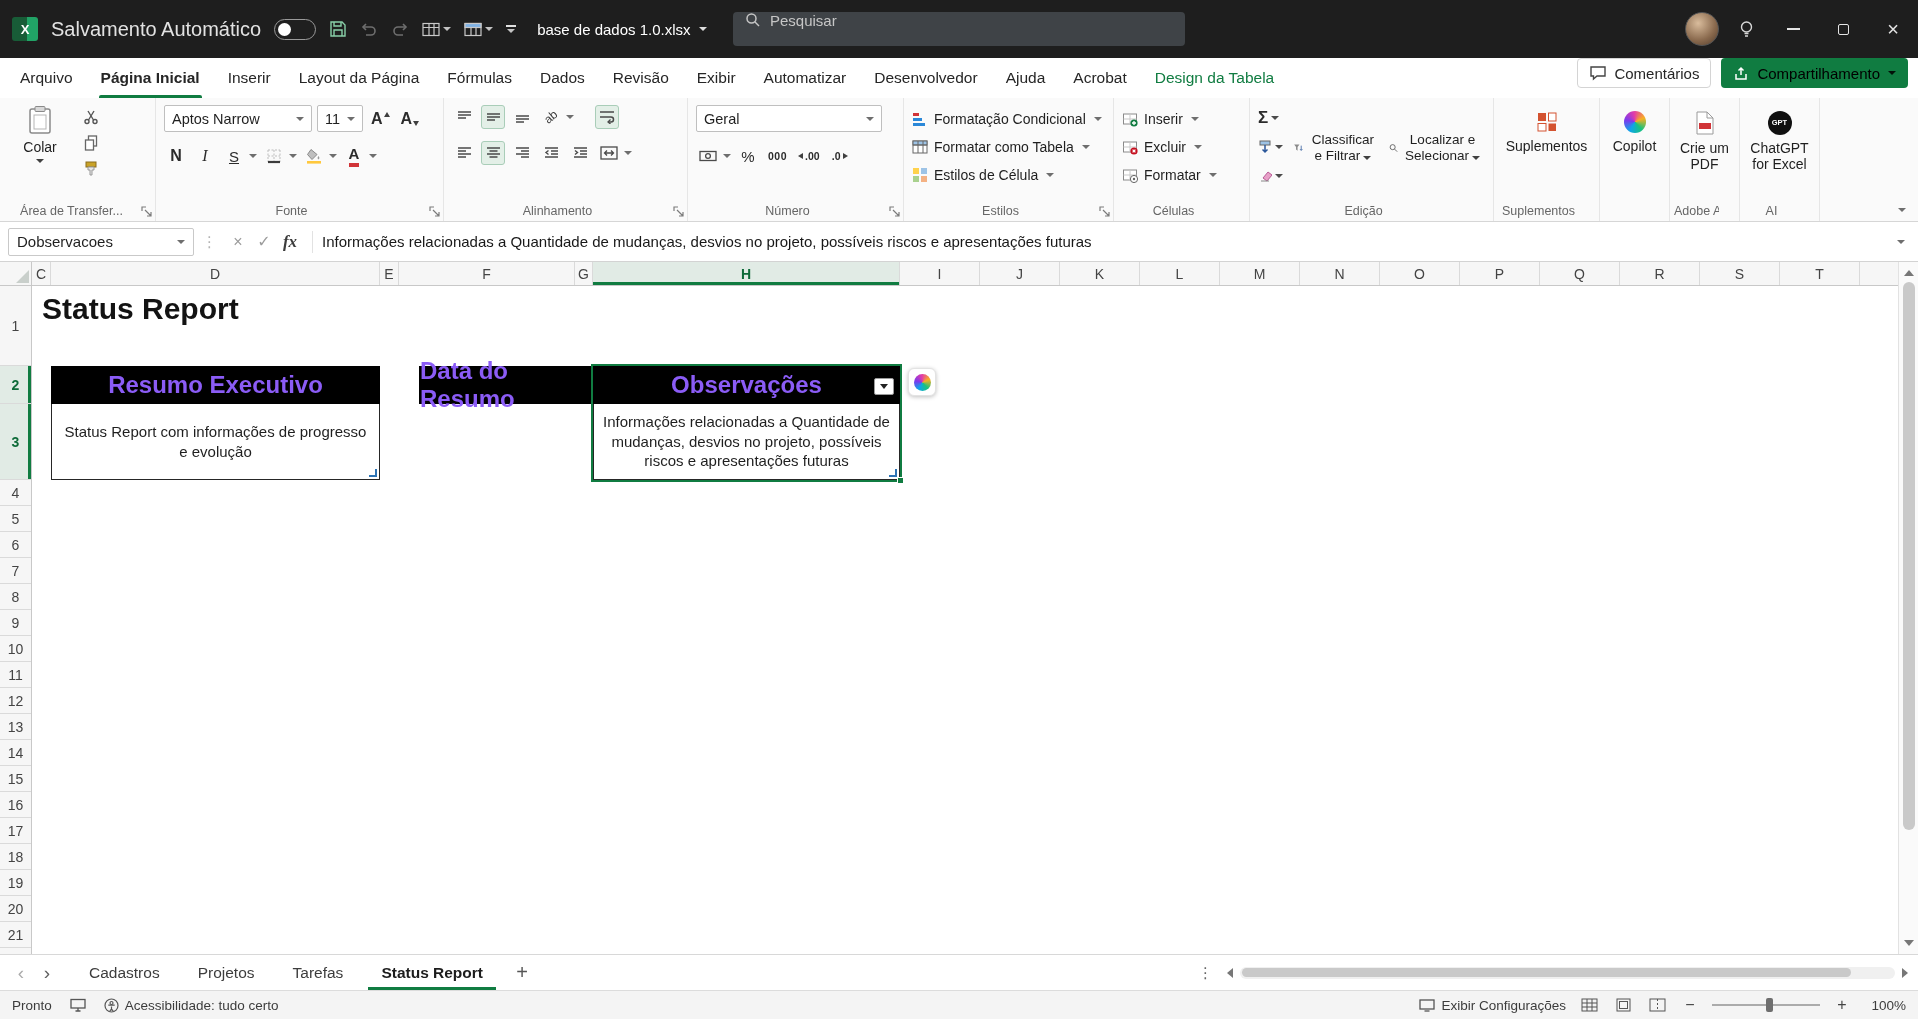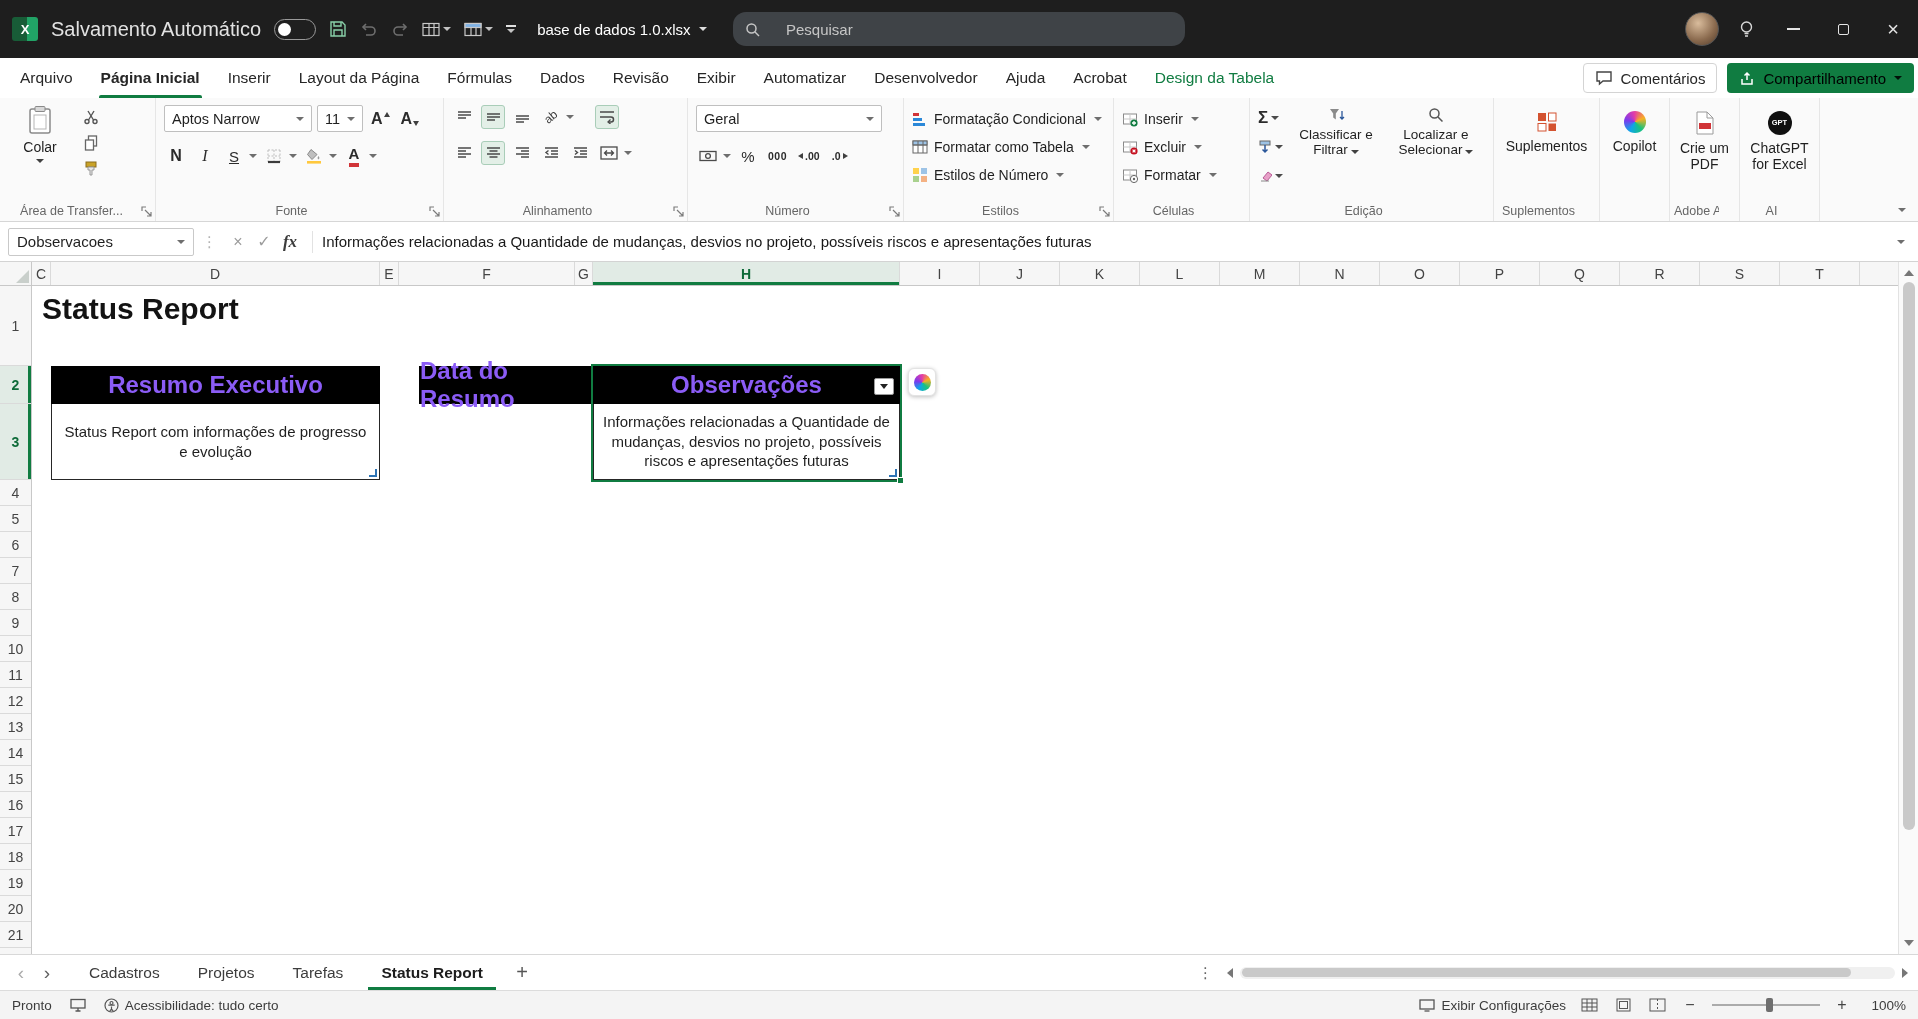--- a/index.html
+++ b/index.html
@@ -14,35 +14,35 @@
 .tb-left{display:flex;align-items:center;gap:13px;padding-left:12px}
 .excel-logo{width:26px;height:24px;border-radius:3px;background:linear-gradient(90deg,#185C37 0 58%,#21A366 58%);display:flex;align-items:center;justify-content:center;font-weight:700;font-size:13px;color:#fff}
 .autosave-label{font-size:20px;color:#E2E2E2;white-space:nowrap}
 .toggle{width:42px;height:21px;border:1px solid #9a9a9a;border-radius:11px;background:#1f1f1f;position:relative;flex:0 0 auto}
 .toggle .knob{position:absolute;left:3px;top:3px;width:13px;height:13px;border-radius:50%;background:#fff}
 .tbtn{background:none;border:none;color:#E0E0E0;display:flex;align-items:center;gap:3px}
 .tbtn.dim{opacity:.5}
 .bar9{width:10px;height:2px;background:#E0E0E0;display:block;margin-bottom:2px}
 .ovc{display:flex;flex-direction:column;align-items:center}
 .filename{display:flex;align-items:center;gap:8px;font-size:15px;color:#fff;margin-left:8px;white-space:nowrap}
-.searchbox{position:absolute;left:50%;top:50%;transform:translate(-50%,-50%);width:452px;height:34px;background:#3F4347;border-radius:13px;display:flex;align-items:center;gap:26px;padding:0 12px;color:#C6C6C6;font-size:15px}
+.searchbox{position:absolute;left:50%;top:50%;transform:translate(-50%,-50%);width:452px;height:34px;background:#3F4347;border-radius:4px;display:flex;align-items:flex-start;gap:10px;padding:0 12px;color:#C6C6C6;font-size:15px}
 .tb-right{margin-left:auto;display:flex;align-items:center;height:100%}
 .avatar{width:34px;height:34px;border-radius:50%;background:radial-gradient(circle at 38% 32%,#D9BC9C,#8A6A4E 58%,#4F3A2A);margin-right:20px;border:1px solid #555}
 .bulbbtn{margin-right:14px}
 .winbtn{width:50px;height:100%;display:flex;align-items:center;justify-content:center;background:none;border:none;color:#E4E4E4;font-size:20px}
 .minbar{width:13px;height:2px;background:#E4E4E4}
 .maxbox{width:11px;height:11px;border:1.5px solid #E4E4E4;border-radius:2px}
 
 .tabrow{position:absolute;top:58px;height:40px;left:0;right:0;background:#fff;display:flex;align-items:stretch}
 .rtabs{display:flex;align-items:stretch;padding-left:6px}
 .rtab{display:flex;align-items:center;padding:0 14px;font-size:15.5px;color:#262626;position:relative;white-space:nowrap}
 .rtab.active{font-weight:700}
 .rtab.active::after{content:"";position:absolute;left:12px;right:12px;bottom:0;height:3px;background:var(--green);border-radius:2px 2px 0 0}
 .rtab.contextual{color:var(--green)}
-.tab-actions{margin-left:auto;display:flex;align-items:center;gap:10px;padding-right:4px}
+.tab-actions{margin-left:auto;display:flex;align-items:flex-start;gap:10px;padding-right:10px}
 .comments-btn{height:30px;border:1px solid #D4D4D4;border-radius:4px;background:#fff;display:flex;align-items:center;gap:7px;padding:0 11px;font-size:15px;color:#262626}
 .share-btn{height:30px;border:none;border-radius:4px;background:var(--green);color:#000000;display:flex;align-items:center;gap:8px;padding:0 12px;font-size:15px}
 
 .ribbon{position:absolute;top:98px;height:124px;left:0;right:0;background:#FAFAFA;border-bottom:1px solid #D6D6D6;display:flex;align-items:stretch;padding-left:4px;overflow:hidden}
 .rgroup{position:relative;flex:0 0 auto;border-right:1px solid #E6E6E6;padding:7px 8px 20px}
 .glabel{position:absolute;left:4px;right:20px;bottom:3px;text-align:center;font-size:12.5px;color:#666;white-space:nowrap;overflow:hidden}
 .launch{position:absolute;right:3px;bottom:4px;border:none;background:none;opacity:.85}
 .rrow{display:flex;align-items:center;gap:5px}
 .r2{margin-top:12px}
 .ib{min-width:24px;height:24px;border:1px solid transparent;background:none;display:flex;align-items:center;justify-content:center;color:#2b2b2b;font-size:14px;padding:0 2px}
@@ -69,21 +69,21 @@
 .pct{font-size:15px}
 .th000{font-size:10.5px;letter-spacing:.5px;font-weight:600}
 .decbtn{display:flex;align-items:center;gap:2px;font-size:10.5px;font-weight:600}
 .tri-l{width:0;height:0;border-top:3.5px solid transparent;border-bottom:3.5px solid transparent;border-right:5px solid #3f3f3f}
 .tri-r{width:0;height:0;border-top:3.5px solid transparent;border-bottom:3.5px solid transparent;border-left:5px solid #3f3f3f}
 .srow{display:flex;align-items:center;gap:6px;height:28px;border:none;background:none;font-size:14px;color:#1f1f1f;width:100%;text-align:left}
 .srow .chev{margin-left:2px;color:#555}
 .editwrap{display:flex;gap:10px}
 .minirows{display:flex;flex-direction:column;gap:4px}
 .mrow{display:flex;align-items:center;gap:3px;height:25px;border:none;background:none;color:#2b2b2b}
-.vbtn{display:flex;flex-direction:column;align-items:center;gap:4px;padding-top:2px;border:none;background:none;font-size:13.5px;line-height:1.13;color:#1f1f1f;text-align:center}
+.vbtn{display:flex;flex-direction:row;align-items:center;gap:4px;padding-top:2px;border:none;background:none;font-size:13.5px;line-height:1.13;color:#1f1f1f;text-align:center}
 .vbtn.sortw{width:86px}.vbtn.findw{width:94px}
 .lbl2{display:inline}
 .lbl2 .chev{margin-left:3px}
 .bigv{display:flex;flex-direction:column;align-items:center;gap:6px;padding-top:6px;border:none;background:none;font-size:14px;line-height:1.13;color:#1f1f1f;width:100%;text-align:center}
 .copilot-logo{width:22px;height:22px;border-radius:50%;background:conic-gradient(from 210deg,#0EA5E9,#7C3AED,#E23BA9,#F8B022,#19C37D,#0EA5E9)}
 .gpt-badge{width:24px;height:24px;border-radius:50%;background:#101010;color:#fff;font-size:7.5px;font-weight:700;display:flex;align-items:center;justify-content:center}
 .sigma{font-size:17px;font-weight:600}
 .ribbon-collapse{position:absolute;right:12px;bottom:6px;border:none;background:none;color:#555}
 
 .fbar{position:absolute;top:222px;height:40px;left:0;right:0;background:#fff;border-bottom:1px solid #D3D3D3;display:flex;align-items:center;padding-left:8px}
@@ -501,21 +501,21 @@
       <span>Formatar como Tabela</span>
         <span class="chev"></span>
     </button>
     <button class="srow">
       <svg width="16" height="16" viewBox="0 0 16 16">
           <rect x="1" y="1" width="6" height="6" fill="#FFD24C"></rect>
           <rect x="9" y="1" width="6" height="6" fill="#9DC3E6"></rect>
           <rect x="1" y="9" width="6" height="6" fill="#A9D18E"></rect>
           <rect x="9" y="9" width="6" height="6" fill="#F4B183"></rect>
         </svg>
-      <span>Estilos de Número</span>
+      <span>Estilos de Célula</span>
         <span class="chev"></span>
     </button>
     <div class="glabel">Estilos</div>
     <button class="launch">
         <svg width="12" height="12" viewBox="0 0 12 12" fill="none" stroke="#666" stroke-width="1.2">
           <path d="M2 6V2h4M5 5l6 6M11 7v4H7"></path>
         </svg>
       </button>
   </div>
 

